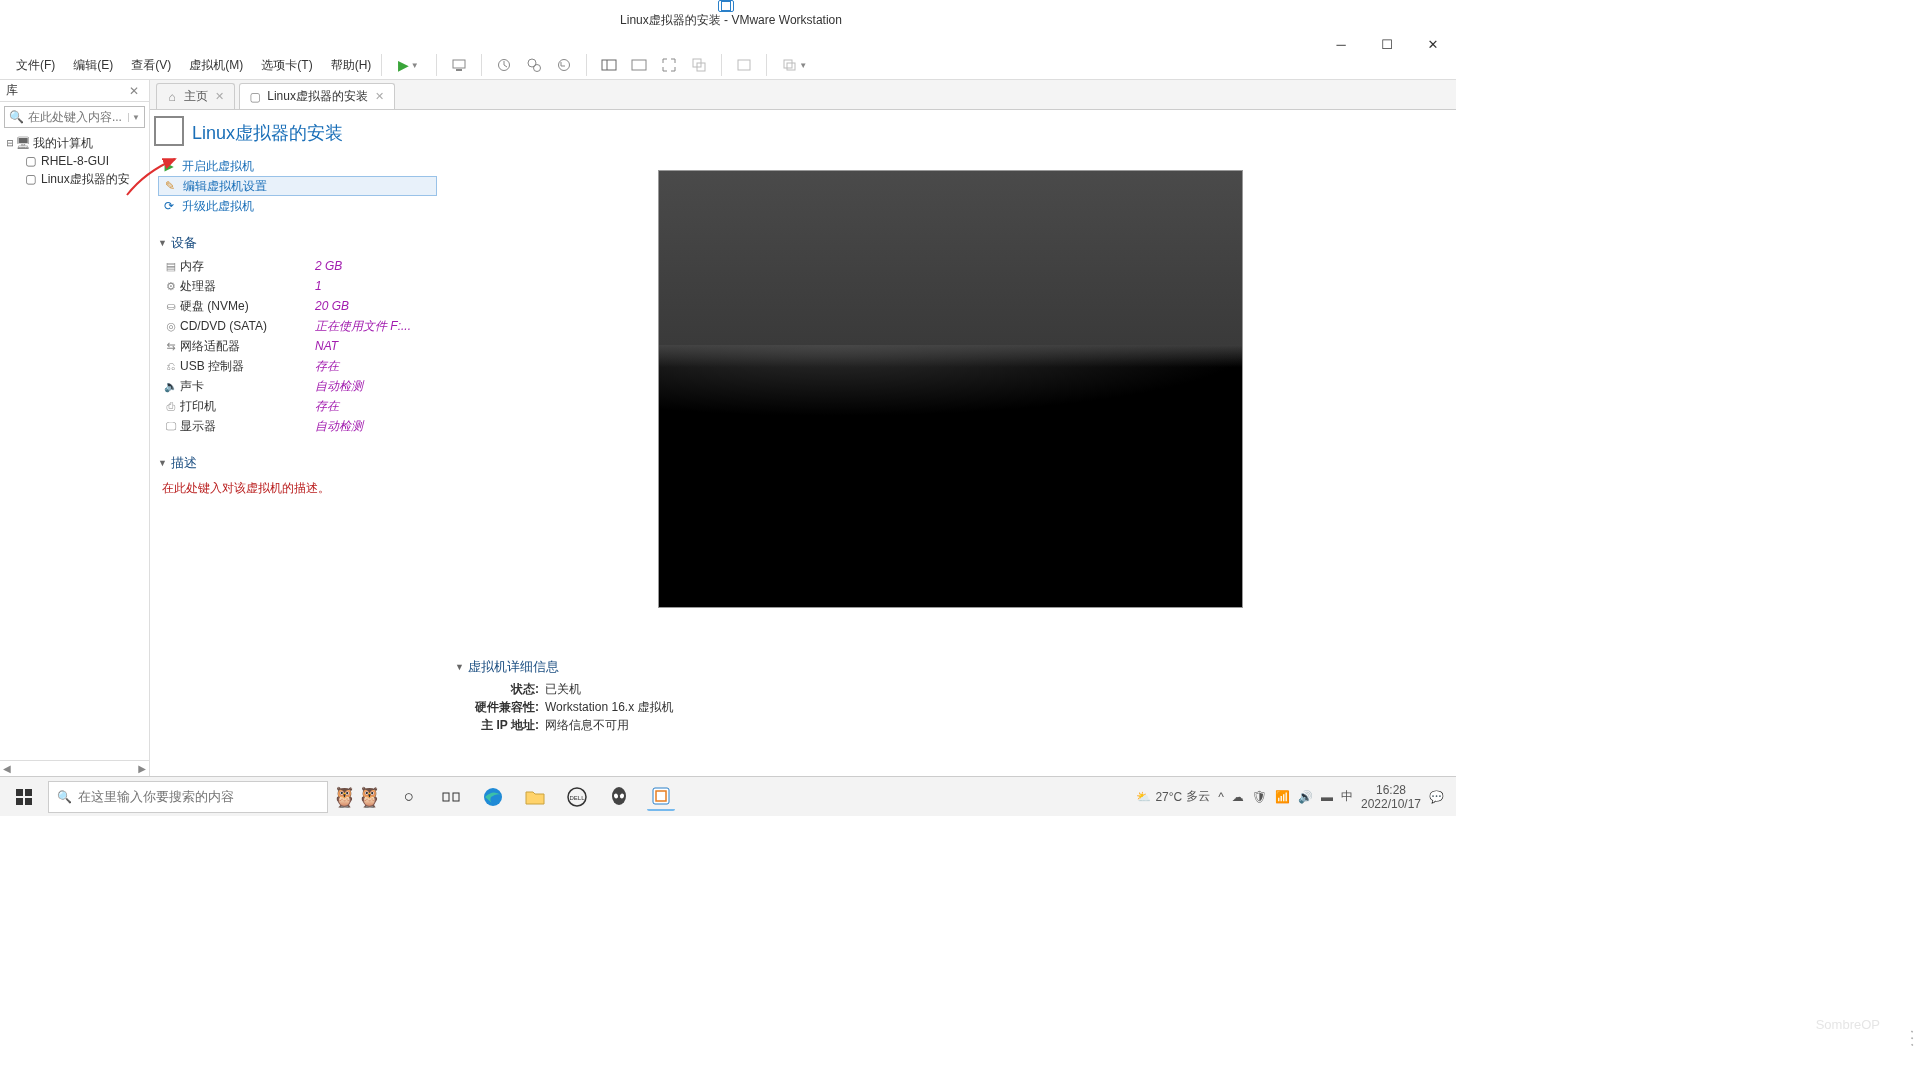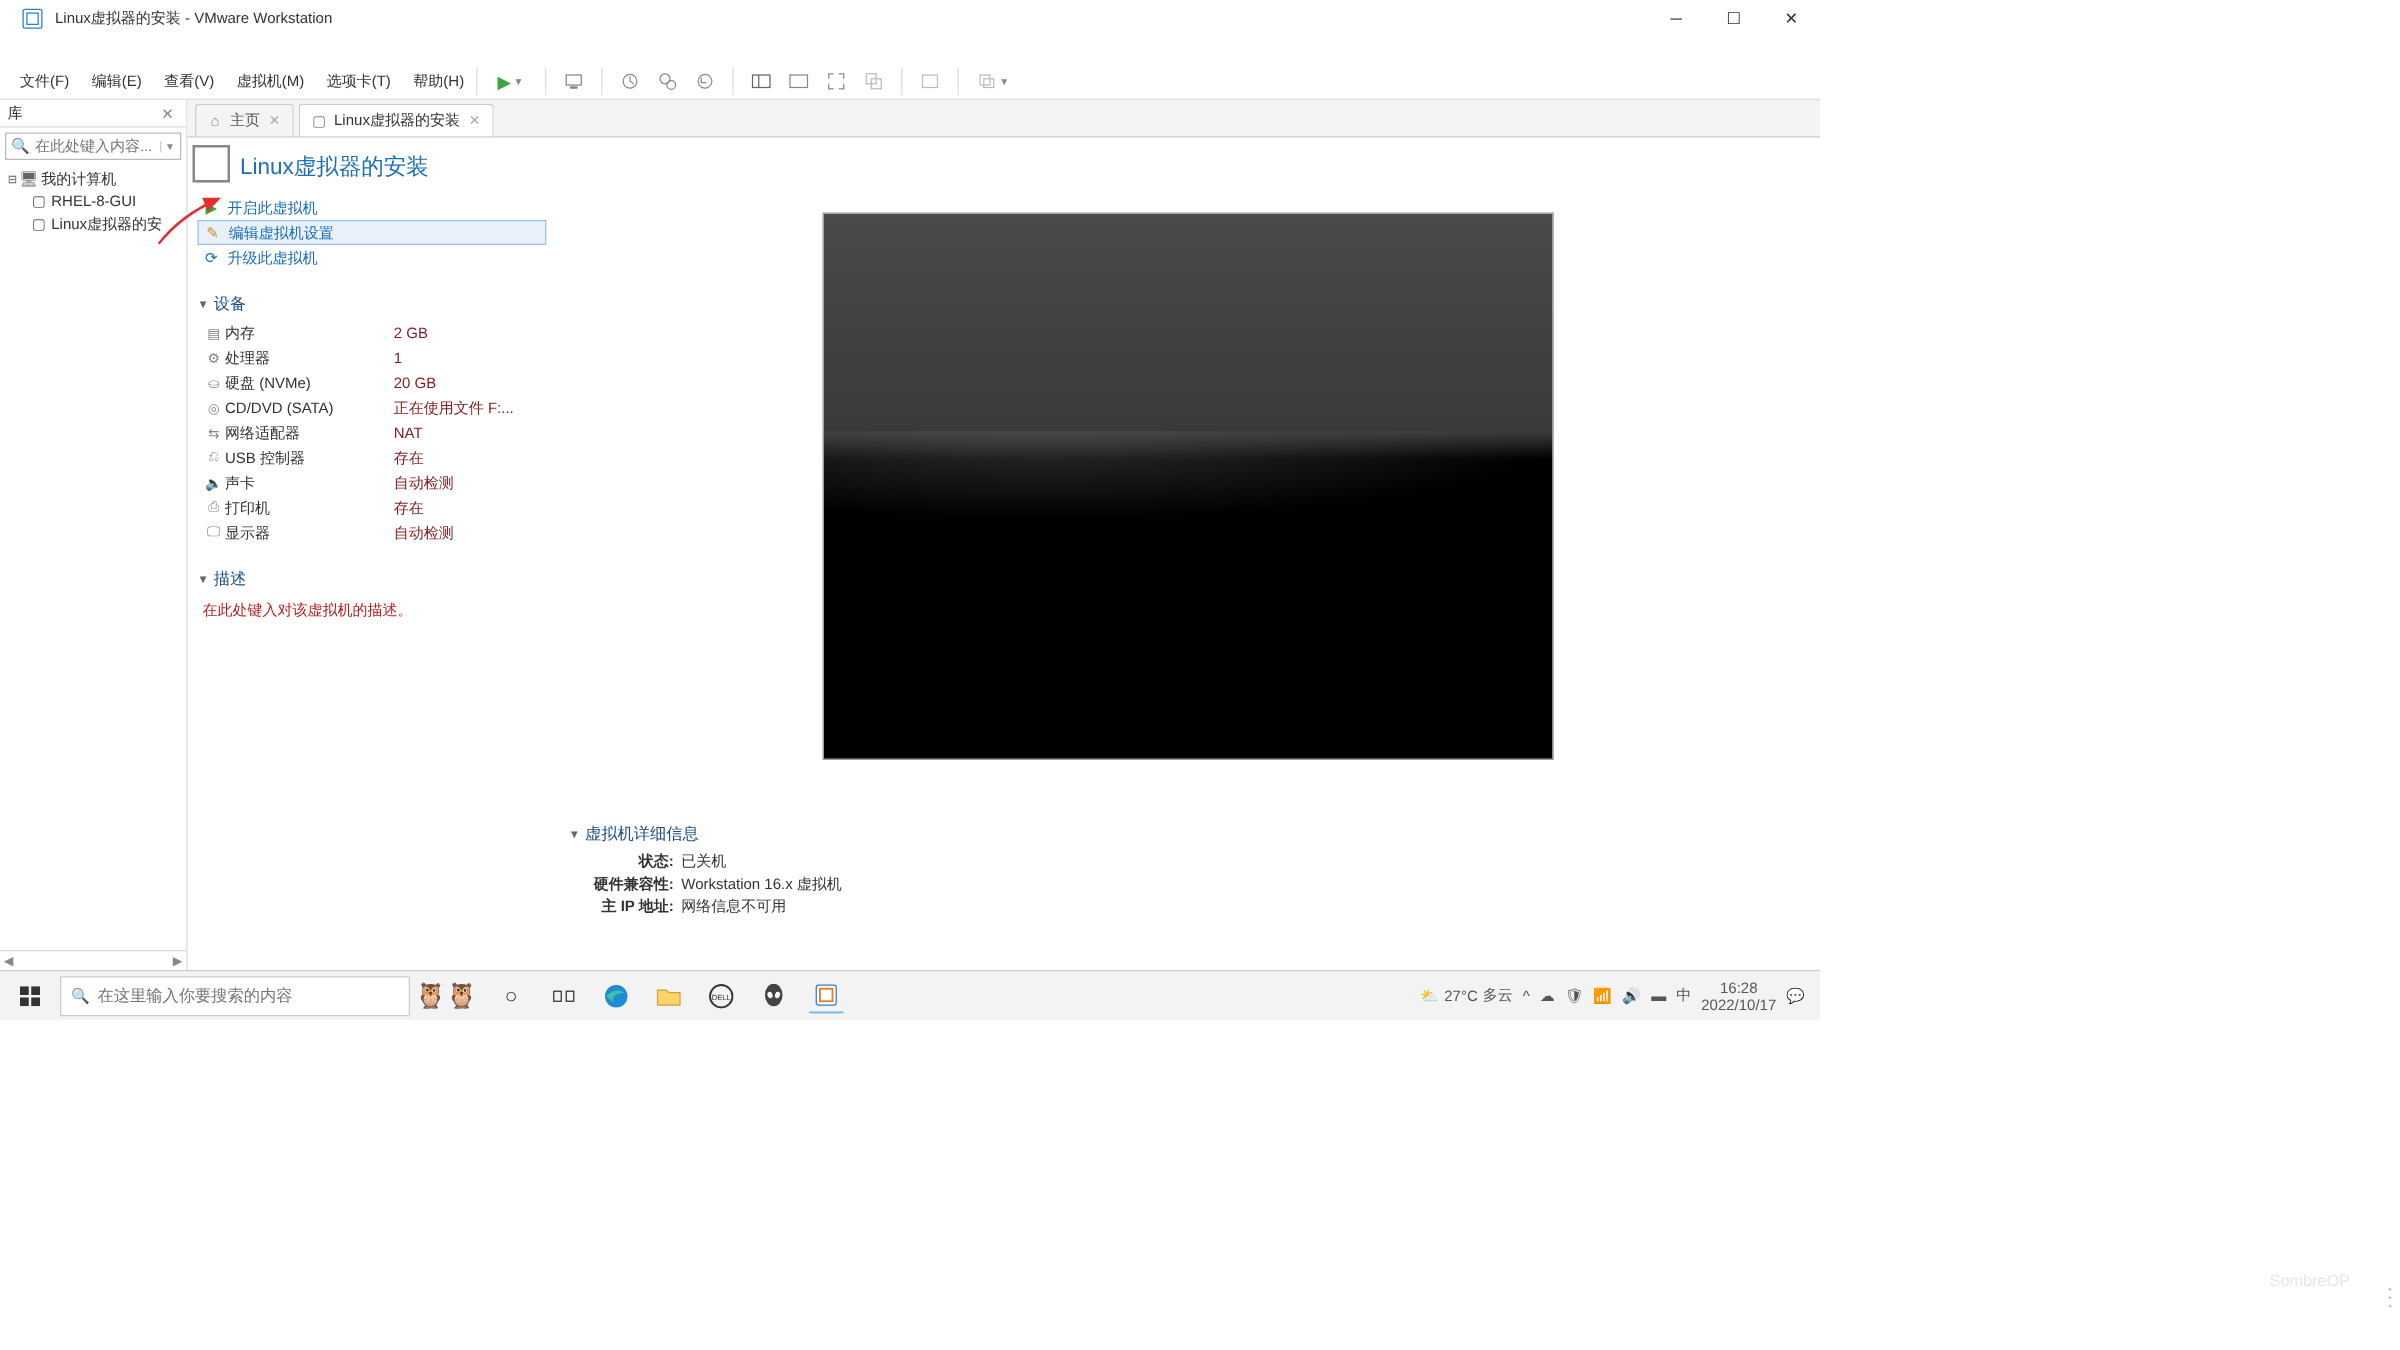--- a/index.html
+++ b/index.html
@@ -1,19 +1,19 @@
 <!DOCTYPE html>
 <html><head>
 <meta charset="utf-8">
 <style>
 * { margin:0; padding:0; box-sizing:border-box; font-family:"Microsoft YaHei","Segoe UI",sans-serif; }
 body { width:1456px; height:816px; background:#fff; overflow:hidden; font-size:12px; color:#333; display:flex; flex-direction:column; }
 
 
-.titlebar { height:30px; display:flex; align-items:center; padding-left:18px; border-bottom:1px solid transparent; }
+.titlebar { height:30px; display:flex; align-items:center; padding-left:6px; border-bottom:1px solid transparent;flex-direction:column; }
 .titlebar .appicon { width:16px; height:16px; background:#fff; border:1px solid #2a80c9; border-radius:2px; display:flex; align-items:center; justify-content:center; margin-right:10px; }
 .titlebar .appicon::after{content:"";width:8px;height:8px;border:1.5px solid #2a80c9;background:#fff;}
 .titlebar .title { font-size:12px; }
 .titlebar .wincontrols { margin-left:auto; display:flex; }
 .titlebar .wincontrols div { width:46px; height:30px; display:flex; align-items:center; justify-content:center; font-size:13px; color:#333; }
 
 
 .menubar { height:22px; display:flex; align-items:center; padding-left:10px; gap:6px; }
 .menubar .mitem { padding:2px 6px; cursor:default; }
 .toolbar { height:34px; display:flex; align-items:center; padding-left:10px; gap:6px; border-bottom:1px solid #ddd; }
@@ -55,21 +55,21 @@
 .action-link { display:flex; align-items:center; gap:6px; color:#1a6fb8; padding:2px 4px; height:20px; cursor:pointer;}
 .action-link .aic{width:14px;display:flex;align-items:center;justify-content:center;}
 .action-link.selected { border:1px solid #99c2e8; background:#e8f1fa;}
 .arrow-annot{position:absolute;left:125px;top:157px;pointer-events:none;}
 
 .section-head { display:flex; align-items:center; color:#1a4d80; margin-top:18px; margin-bottom:4px; gap:4px; font-size:13px;}
 .section-head .tw{font-size:9px;color:#666;}
 .dev-row { display:flex; align-items:center; height:20px; padding-left:4px; }
 .dev-row .dic{width:18px;color:#888;display:flex;align-items:center;justify-content:center;font-size:11px;}
 .dev-row .dlabel{width:135px;}
-.dev-row .dval{color:#7f1d1d;}
+.dev-row .dval{color:#a21caf;font-style:italic;}
 .desc-text{color:#b91c1c;padding:4px 0 0 4px;}
 
 .rightpane { flex:1; display:flex; flex-direction:column; align-items:center; padding-top:60px;}
 .vm-screen { width:585px; height:438px; background:linear-gradient(to bottom,#4a4a4a 0%,#3a3a3a 40%,#000 45%,#000 100%); border:1px solid #999; position:relative;}
 .vm-screen::before{content:"";position:absolute;left:0;right:0;top:40%;height:45%;background:radial-gradient(ellipse 120% 60% at 30% 0%,rgba(80,80,80,.6),transparent 60%);}
 
 .details { width:100%; padding:10px 0 10px 10px; margin-top:40px;}
 .details .section-head{margin-top:0;}
 .drow{display:flex;height:18px;align-items:center;}
 .drow .dk{width:70px;text-align:right;font-weight:bold;margin-right:6px;}

